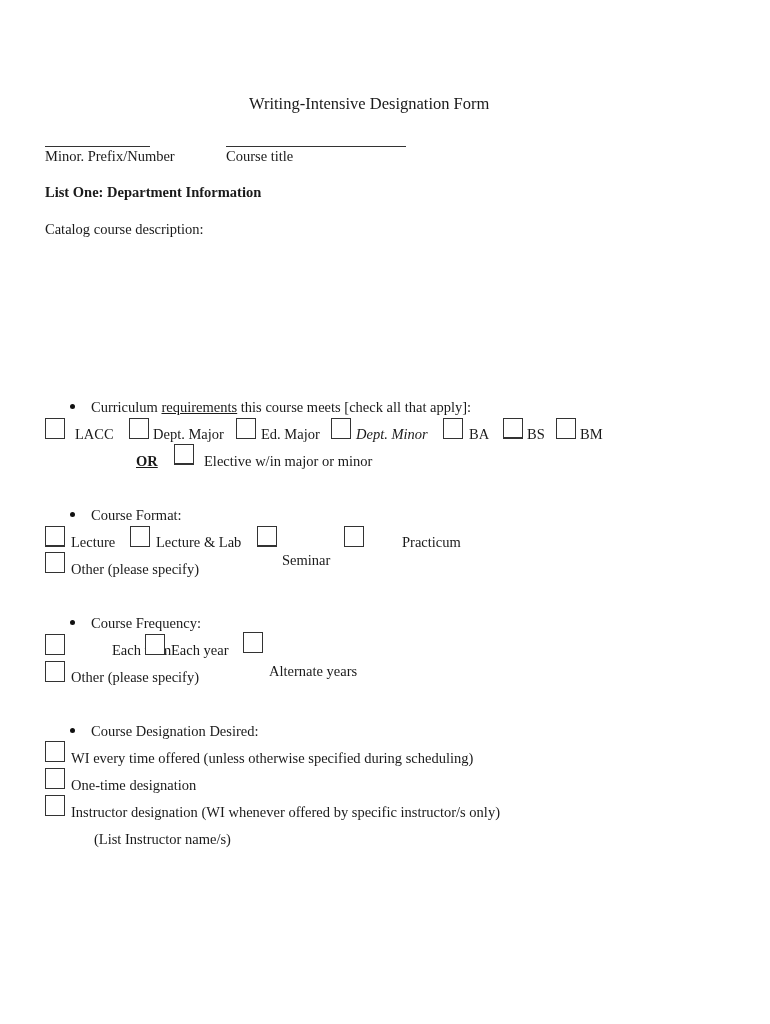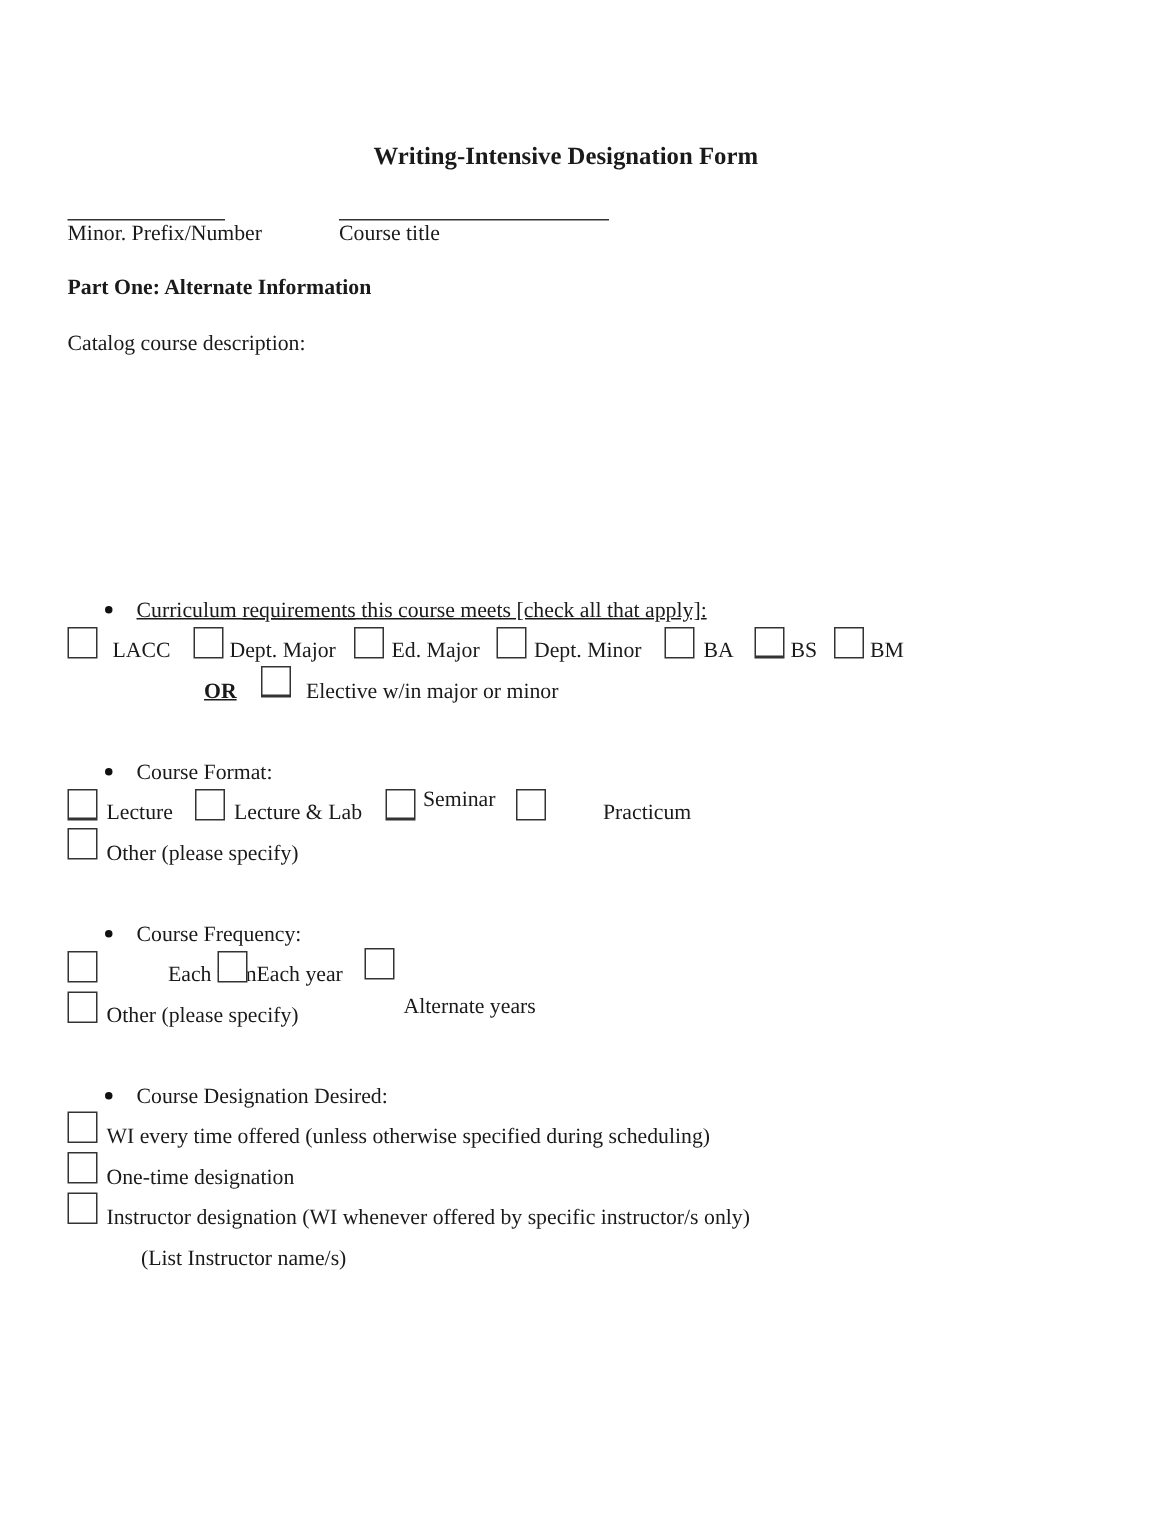--- a/index.html
+++ b/index.html
@@ -1,71 +1,71 @@
 <!DOCTYPE html>
 <html><head>
 <meta charset="utf-8">
 <style>
   html, body { margin:0; padding:0; background:#ffffff; }
   body { width:770px; height:1024px; position:relative; overflow:hidden;
          font-family:"Liberation Serif","DejaVu Serif",serif; color:#1a1a1a; font-size:14.5px; }
   .abs { position:absolute; white-space:nowrap; line-height:1; }
-  .title { font-weight:bold; font-size:16.5px; }
+  .title { font-weight:normal; font-size:16.5px; }
   .bold { font-weight:bold; }
   .cb { position:absolute; width:20px; height:21px; border:1.3px solid #333; box-sizing:border-box; background:#fff; }
   .cb.ul { border-bottom:2.5px double #333; }
   .bullet { position:absolute; width:5px; height:5px; border-radius:50%; background:#111; }
   .u { text-decoration:underline; }
   .or { font-weight:bold; text-decoration:underline; }
   .underscore { position:absolute; border-bottom:1px solid #333; height:0; }
 </style>
 </head>
 <body>
 
 <div class="abs title" style="left:249px; top:96px;">Writing-Intensive Designation Form</div>
 
 <div class="underscore" style="left:45px; top:146px; width:105px;"></div>
 <div class="abs" style="left:45px; top:149px;">Minor. Prefix/Number</div>
 <div class="underscore" style="left:226px; top:146px; width:180px;"></div>
 <div class="abs" style="left:226px; top:149px;">Course title</div>
 
-<div class="abs bold" style="left:45px; top:185px;">Part One:  Alternate Information</div>
+<div class="abs bold" style="left:45px; top:185px;">List One:  Department Information</div>
 <div class="abs" style="left:45px; top:222px;">Catalog course description:</div>
 <div style="position:absolute; left:45px; top:240px; width:680px; height:150px;"></div>
 
 <div class="bullet" style="left:70px; top:404px;"></div>
-<div class="abs" style="left:91px; top:400px;text-decoration:underline;"><span>Curriculum </span><span class="u">requirements</span><span> this course meets [check all that apply]:</span></div>
+<div class="abs" style="left:91px; top:400px;"><span>Curriculum </span><span class="u">requirements</span><span> this course meets [check all that apply]:</span></div>
 
 <div class="cb" style="left:45px; top:418px;"></div>
 <div class="abs" style="left:75px; top:427px;">LACC</div>
 <div class="cb" style="left:129px; top:418px;"></div>
 <div class="abs" style="left:153px; top:427px;">Dept. Major</div>
 <div class="cb" style="left:236px; top:418px;"></div>
 <div class="abs" style="left:261px; top:427px;">Ed. Major</div>
 <div class="cb" style="left:331px; top:418px;"></div>
-<div class="abs" style="left:356px; top:427px;">Dept. Minor</div>
+<div class="abs" style="left:356px; top:427px;font-style:italic;">Dept. Minor</div>
 <div class="cb" style="left:443px; top:418px;"></div>
 <div class="abs" style="left:469px; top:427px;">BA</div>
 <div class="cb ul" style="left:503px; top:418px;"></div>
 <div class="abs" style="left:527px; top:427px;">BS</div>
 <div class="cb" style="left:556px; top:418px;"></div>
 <div class="abs" style="left:580px; top:427px;">BM</div>
 
 <div class="abs or" style="left:136px; top:454px;">OR</div>
 <div class="cb ul" style="left:174px; top:444px;"></div>
 <div class="abs" style="left:204px; top:454px;">Elective w/in major or minor</div>
 
 <div class="bullet" style="left:70px; top:512px;"></div>
 <div class="abs" style="left:91px; top:508px;">Course Format:</div>
 <div class="cb ul" style="left:45px; top:526px;"></div>
 <div class="abs" style="left:71px; top:535px;">Lecture</div>
 <div class="cb" style="left:130px; top:526px;"></div>
 <div class="abs" style="left:156px; top:535px;">Lecture &amp; Lab</div>
 <div class="cb ul" style="left:257px; top:526px;"></div>
-<div class="abs" style="left:282px; top:526px;">Seminar</div>
+<div class="abs" style="left:282px; top:553px;">Seminar</div>
 <div class="cb" style="left:344px; top:526px;"></div>
 <div class="abs" style="left:370px; top:535px;margin-left:32px;">Practicum</div>
 <div class="cb" style="left:45px; top:552px;"></div>
 <div class="abs" style="left:71px; top:562px;">Other (please specify)</div>
 
 <div class="bullet" style="left:70px; top:620px;"></div>
 <div class="abs" style="left:91px; top:616px;">Course Frequency:</div>
 <div class="cb" style="left:45px; top:634px;"></div>
 <div class="abs" style="left:71px; top:643px;margin-left:41px;">Each term</div>
 <div class="cb" style="left:145px; top:634px;"></div>

